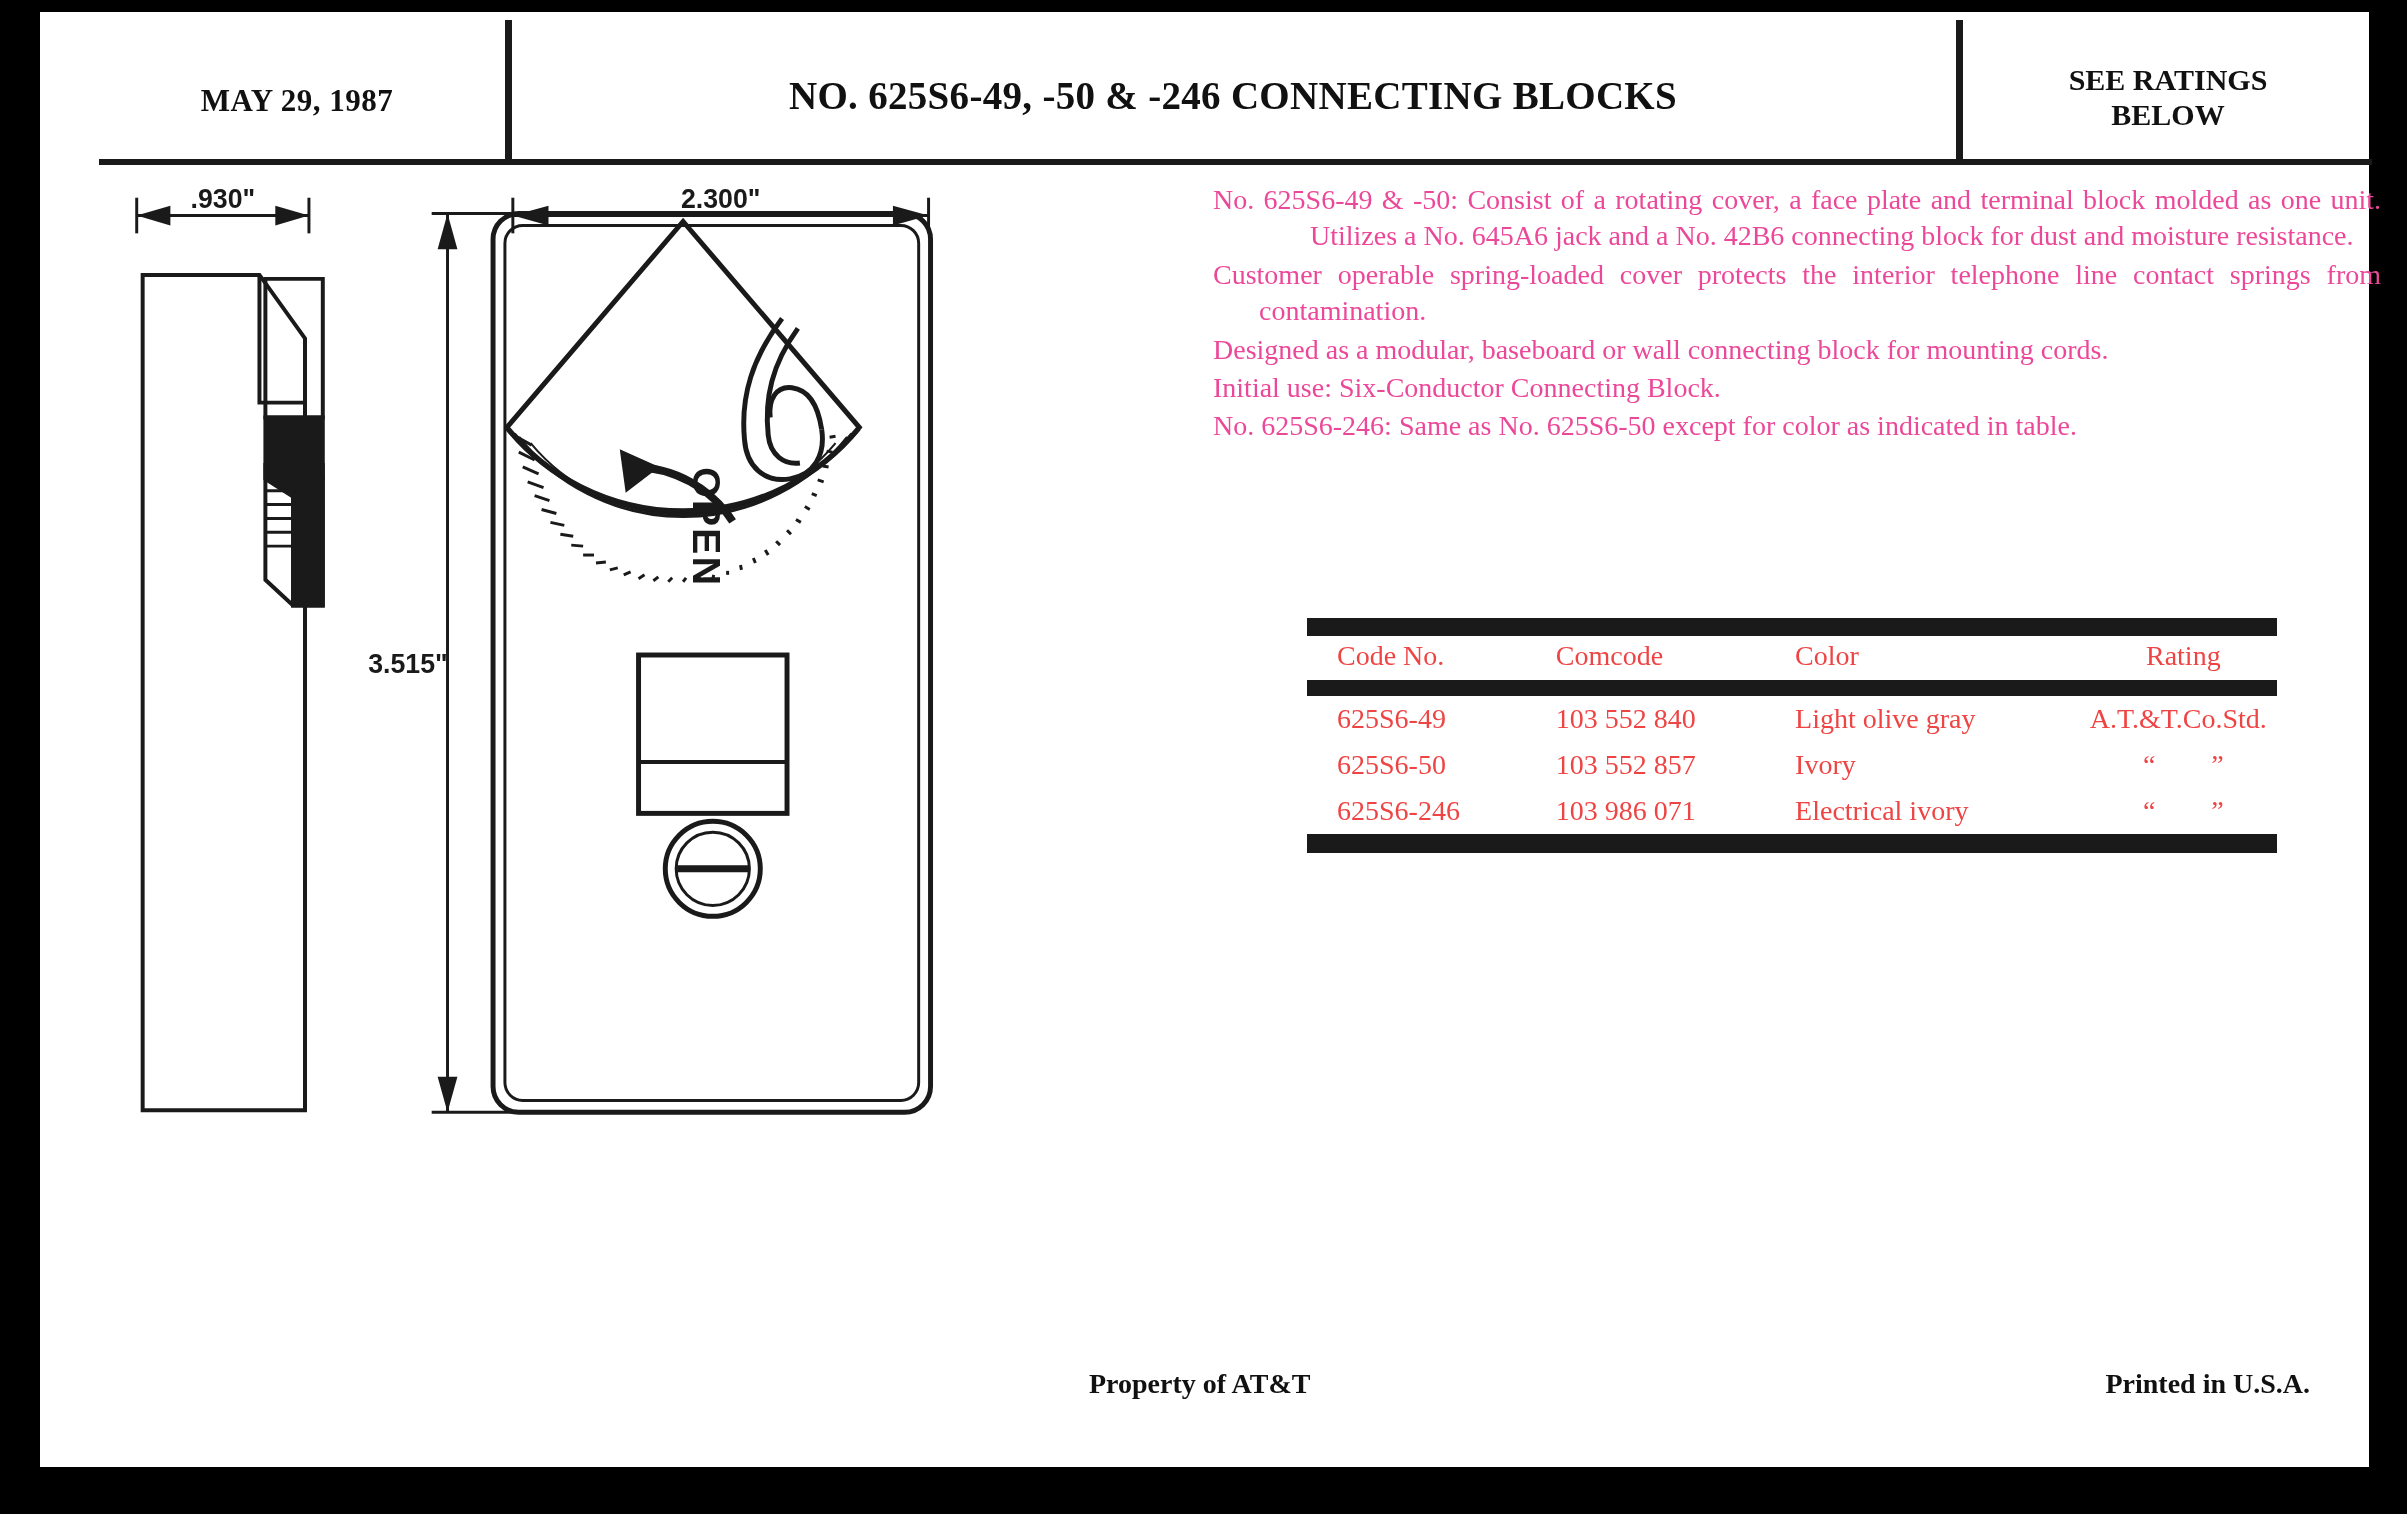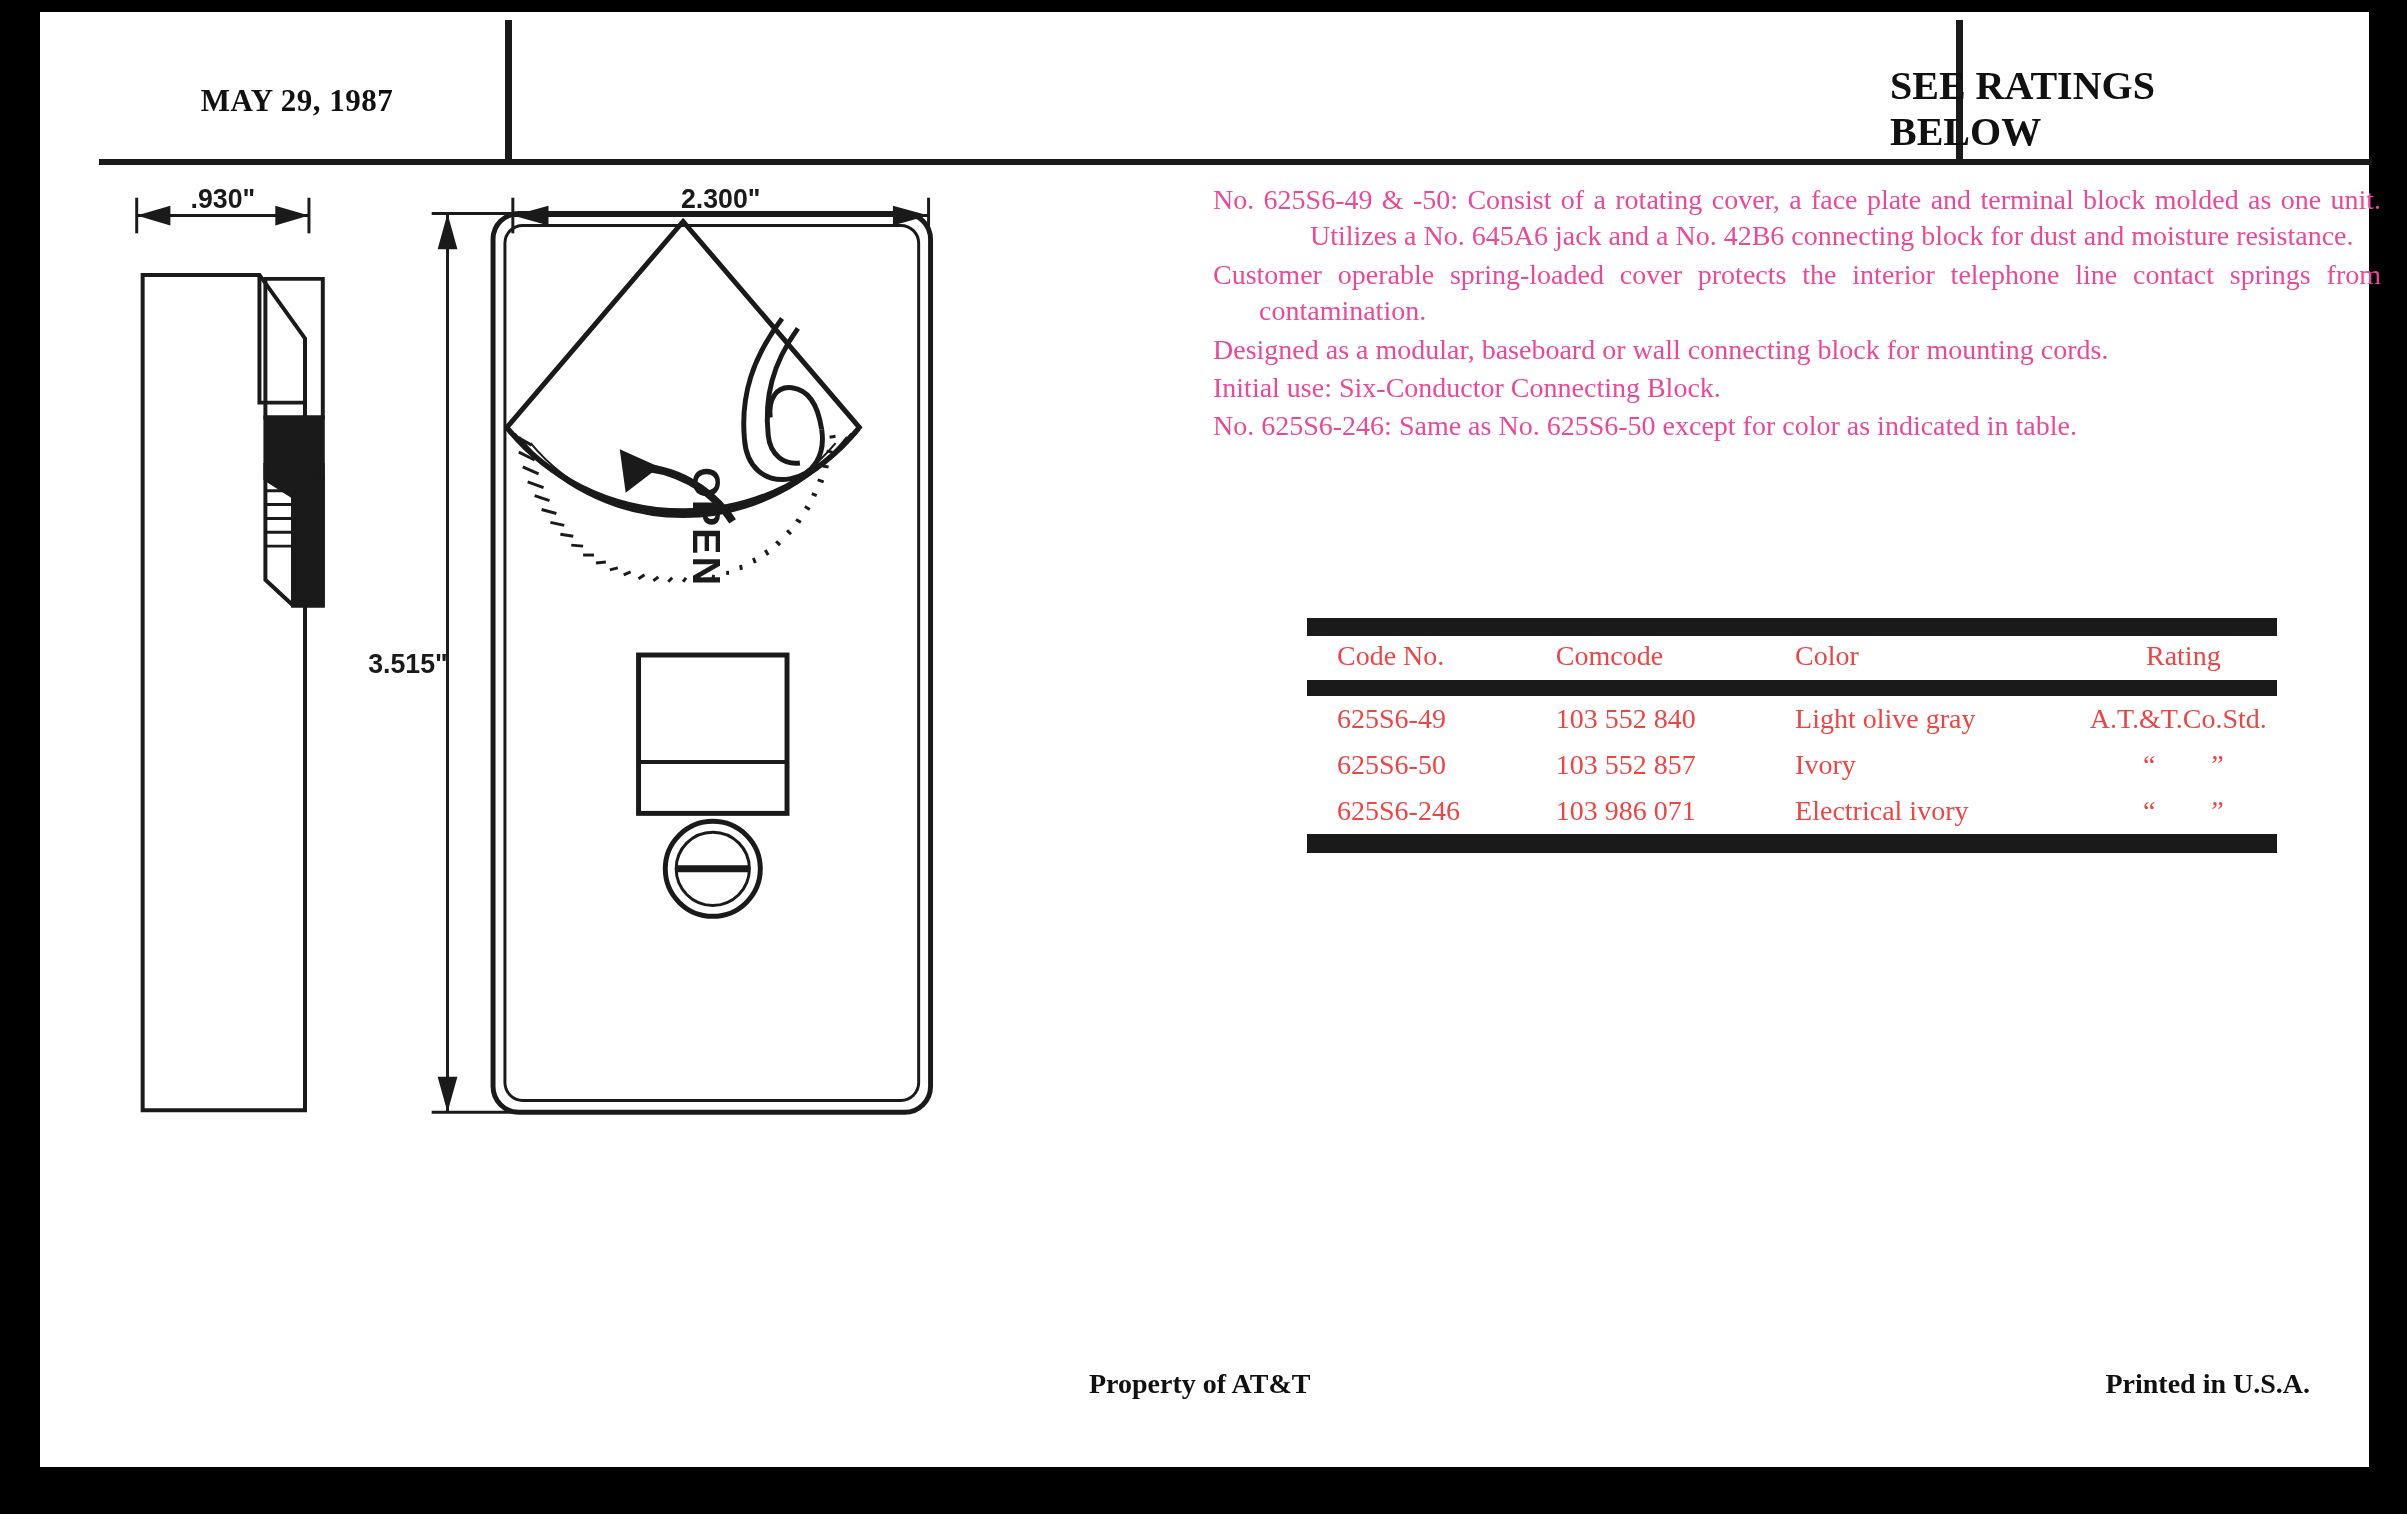--- a/index.html
+++ b/index.html
@@ -64,25 +64,26 @@
     top: 61px;
     width: 1416px;
     text-align: center;
     font-weight: bold;
     font-size: 39px;
     letter-spacing: 0.3px;
     color: #111;
   }
   .header-ratings {
     position: absolute;
-    left: 1850px;
+    left: 1935px;
     top: 51px;
     width: 386px;
-    font-weight: bold;
-    font-size: 40px;
+    text-align: center;
+    font-weight: bold;
+    font-size: 30px;
     line-height: 1.16;
     color: #111;
   }
 
   
   .drawing {
     position: absolute;
     left: 59px;
     top: 158px;
     width: 1089px;
@@ -178,20 +179,21 @@
 </style>
 </head>
 <body>
 
 <div class="page">
 
   <div class="header">
     <div class="vbar vbar-left"></div>
     <div class="vbar vbar-right"></div>
     <div class="header-date">MAY 29, 1987</div>
+    <div class="header-title">NO. 625S6-49, -50 &amp; -246 CONNECTING BLOCKS</div>
     <div class="header-ratings">
       <div>SEE RATINGS</div>
       <div>BELOW</div>
     </div>
   </div>
   <div class="header-rule"></div>
 
   <div class="drawing">
     <svg width="1089" height="1069" viewBox="0 0 1100 1080">
       <g fill="none" stroke="#1a1a1a" stroke-width="4">

